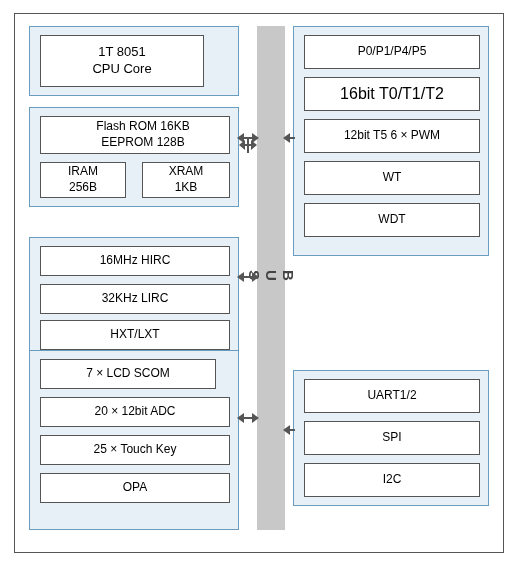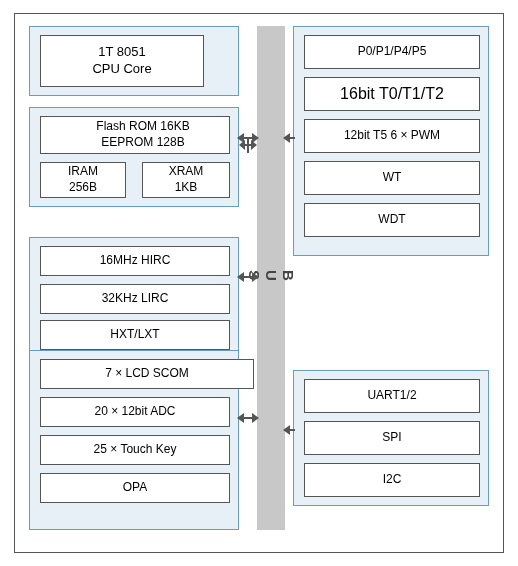--- a/index.html
+++ b/index.html
@@ -77,21 +77,21 @@
     </div>
     <div class="inner-box" style="position:absolute; left:10px; top:46px; width:190px; height:30px; font-size:12px;align-items:center;">
       <span>32KHz LIRC</span>
     </div>
     <div class="inner-box" style="position:absolute; left:10px; top:82px; width:190px; height:30px; font-size:12px;">
       <span>HXT/LXT</span>
     </div>
   </div>
 
   <div style="position:absolute; left:14px; top:336px; width:210px; height:180px; border:1.5px solid #6a9cbf; background:#e8f0f7;">
-    <div class="inner-box" style="position:absolute; left:10px; top:8px; width:214px; height:30px; font-size:12px;">
+    <div class="inner-box" style="position:absolute; left:10px; top:8px; width:176px; height:30px; font-size:12px;">
       <span>7 × LCD SCOM</span>
     </div>
     <div class="inner-box" style="position:absolute; left:10px; top:46px; width:190px; height:30px; font-size:12px;">
       <span>20 × 12bit ADC</span>
     </div>
     <div class="inner-box" style="position:absolute; left:10px; top:84px; width:190px; height:30px; font-size:12px;">
       <span>25 × Touch Key</span>
     </div>
     <div class="inner-box" style="position:absolute; left:10px; top:122px; width:190px; height:30px; font-size:12px;">
       <span>OPA</span>

